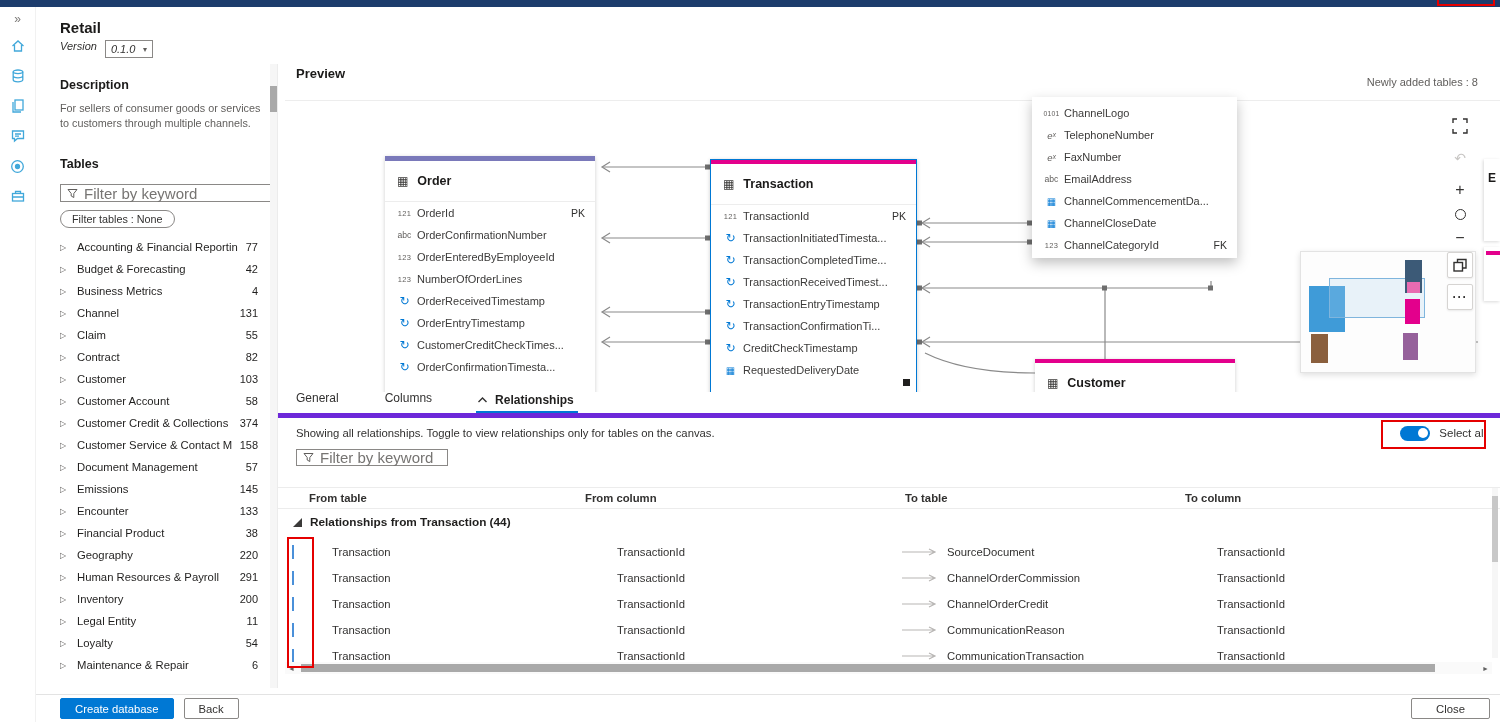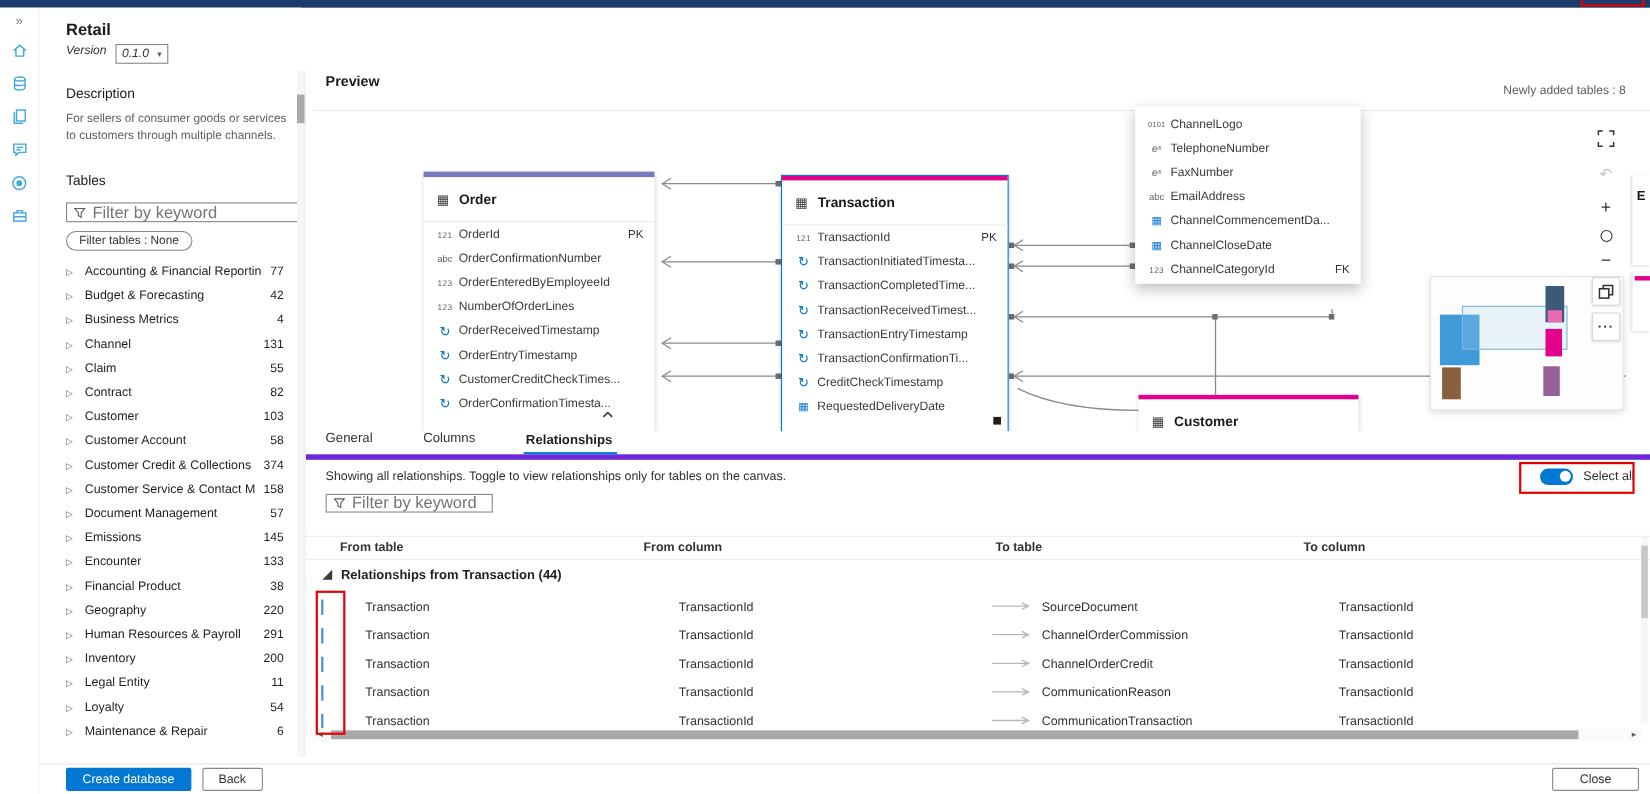--- a/index.html
+++ b/index.html
@@ -18,21 +18,21 @@
   .rail-btn{width:36px; height:30px; display:flex; align-items:center; justify-content:center; color:var(--rail-blue); cursor:pointer;}
   .rail-btn svg{stroke:var(--rail-blue); fill:none; stroke-width:1.3;}
   .rail-collapse{color:#7a7876; font-size:12px; height:24px;}
 
   
   .panel{position:absolute; left:36px; top:7px; width:238px; height:687px; padding:6px 0 0 24px; background:#fff; z-index:20;}
   .tpl-title{font-size:15px; font-weight:700; color:#1b1a19; margin-top:6px;}
   .version-row{margin-top:4px; display:flex; align-items:flex-start; gap:8px; font-size:11px; color:#323130;font-style:italic;}
   .select{border:1px solid #8a8886; padding:1px 5px; font-size:11px; display:flex; align-items:center; justify-content:space-between; width:48px; height:18px; color:#323130; cursor:pointer; background:#fff;}
   .select .caret{font-size:8px; color:#605e5c;}
-  .section-h{font-size:12.5px; font-weight:400; color:#1b1a19;}
+  .section-h{font-size:12.5px; font-weight:700; color:#1b1a19;}
   .h-desc{margin-top:20px;}
   .desc{font-size:10.8px; color:#605e5c; width:202px; line-height:1.4; margin-top:9px;}
   .h-tables{margin-top:26px;}
   .filter-input{margin-top:13px; width:212px; height:18px; border:1px solid #8a8886; display:flex; align-items:center; gap:6px; padding:0 6px; background:#fff; cursor:text;}
   .filter-input svg{stroke:#605e5c; fill:none; stroke-width:1;}
   .ph{font-size:15px; color:#767472;}
   .pill{margin-top:8px; display:inline-block; border:1px solid #8a8886; border-radius:10px; padding:2px 11px; font-size:10.8px; color:#323130; cursor:pointer;}
   .cat-list{margin-top:8px;}
   .cat-row{display:flex; align-items:center; height:22px; font-size:11.3px; color:#201f1e; padding-right:16px; gap:8px; cursor:pointer;}
   .tri{font-size:8px; color:#605e5c; width:9px; flex:none;}
@@ -99,21 +99,21 @@
   .mm2{left:104px; top:8px; width:17px; height:33px; background:#3c5a77;}
   .mm3{left:106px; top:30px; width:13px; height:11px; background:#e86bb1;}
   .mm4{left:104px; top:47px; width:15px; height:25px; background:#e3008c;}
   .mm5{left:10px; top:82px; width:17px; height:29px; background:#8a5f3d;}
   .mm6{left:102px; top:81px; width:15px; height:27px; background:#96619b;}
 
   
   .detail{position:absolute; left:278px; top:392px; width:1222px; height:288px; background:#fff; z-index:10;}
   .tabs{display:flex; align-items:flex-end; height:26px; padding-left:18px; border-bottom:5px solid #6d28d9;gap:20px;}
   .tab{font-size:12px; color:#323130; margin-right:26px; padding-bottom:8px; cursor:pointer;}
-  .tab-active-wrap{display:flex; align-items:flex-end; gap:8px; position:relative; padding-bottom:6px;flex-direction:column;}
+  .tab-active-wrap{display:flex; align-items:flex-end; gap:8px; position:relative; padding-bottom:6px;}
   .chev-up svg{stroke:#323130; fill:none; stroke-width:1.4;}
   .tab-active{font-size:12px; font-weight:700; color:#201f1e; cursor:pointer;}
   .tab-underline{position:absolute; left:-2px; right:-4px; bottom:0; height:2px; background:var(--accent);}
   .info-row{display:flex; align-items:center; justify-content:space-between; height:26px; padding:4px 14px 0 18px;}
   .info-text{font-size:11.3px; color:#323130;}
   .select-all{display:flex; align-items:center; gap:9px;}
   .toggle{width:30px; height:15px; border-radius:8px; background:var(--accent); position:relative; cursor:pointer; flex:none;}
   .knob{position:absolute; right:2.5px; top:2.5px; width:10px; height:10px; border-radius:50%; background:#fff;}
   .select-all-label{font-size:11.5px; color:#323130;}
   .filter2{margin:5px 0 0 18px; width:152px; height:17px; border:1px solid #8a8886; display:flex; align-items:center; gap:6px; padding:0 6px; cursor:text;}

